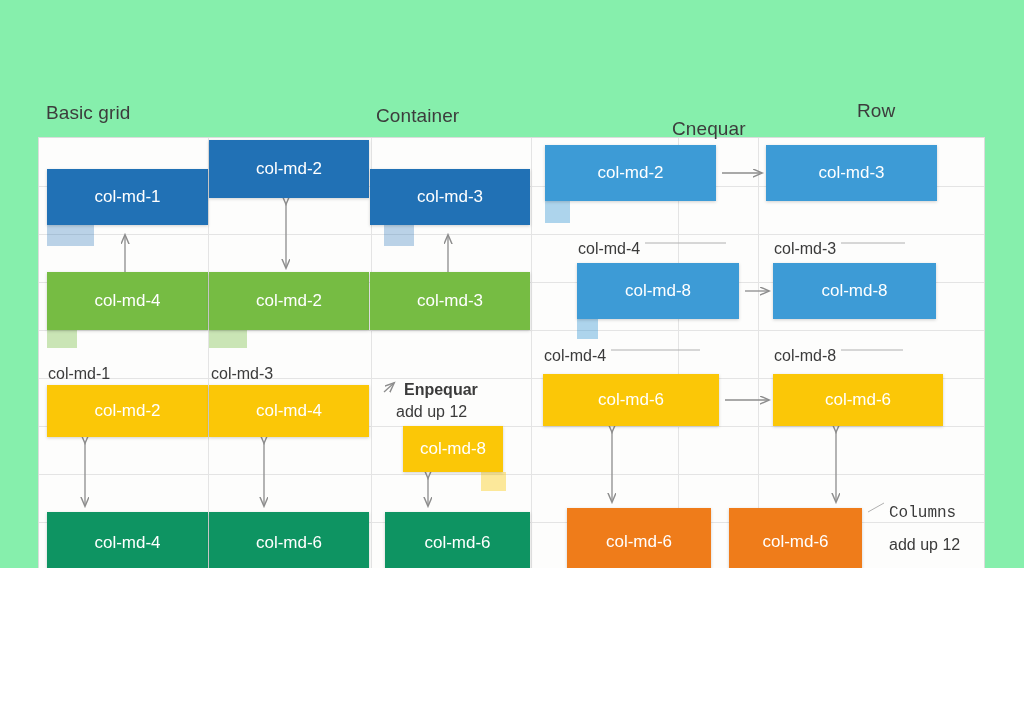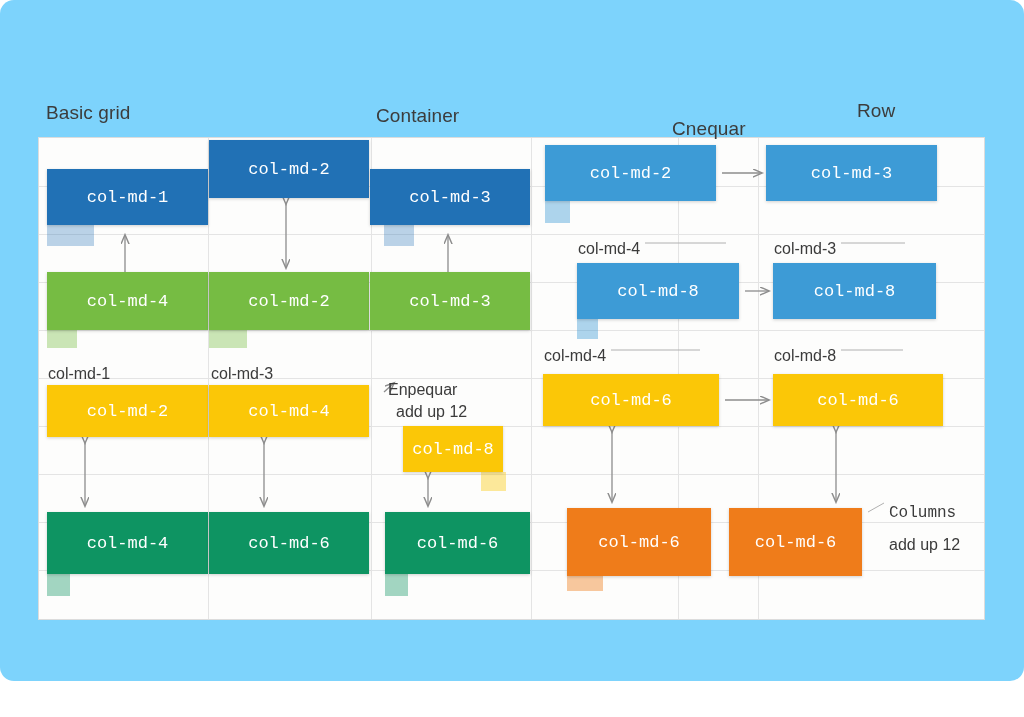--- a/index.html
+++ b/index.html
@@ -6,24 +6,23 @@
     margin: 0;
     padding: 0;
     background: #ffffff;
   }
   body {
     font-family: "Liberation Sans", sans-serif;
   }
   #canvas {
     position: relative;
     width: 1024px;
-    height: 681px;
-    background: #7dd3fc;
+    height: 568px;
+    background: #86efac;
     overflow: hidden;
-    border-radius: 14px;
   }
 
   
   .grid-frame {
     position: absolute;
     left: 38px;
     top: 137px;
     width: 947px;
     height: 483px;
     background: #fdfdfc;
@@ -58,21 +57,20 @@
   .box {
     position: absolute;
     box-sizing: border-box;
     display: flex;
     align-items: center;
     justify-content: center;
     color: #ffffff;
     font-size: 17px;
     white-space: nowrap;
     box-shadow: 0 1px 3px rgba(0,0,0,0.18);
-    font-family: Liberation Mono, monospace;
   }
   .box.c-blue-dark  { background: #2171b5; }
   .box.c-blue-light { background: #3d9bd6; }
   .box.c-green      { background: #76bc43; }
   .box.c-yellow     { background: #fbc707; }
   .box.c-teal       { background: #0e9462; }
   .box.c-orange     { background: #ef7c1a; }
 
   
   .ghost {
@@ -236,21 +234,21 @@
         <span>col-md-6</span>
       </div>
       <div class="box c-orange" style="left: 729px; top: 508px; width: 133px; height: 68px;">
         <span>col-md-6</span>
       </div>
     </div>
 
   <div id="annotations-layer">
       <div class="anno" style="left: 48px; top: 363px;">col-md-1</div>
       <div class="anno" style="left: 211px; top: 363px;">col-md-3</div>
-      <div class="anno" style="left: 388px; top: 379px;">Enpequar</div>
+      <div class="anno" style="left: 404px; top: 379px; font-weight: bold;">Enpequar</div>
       <div class="anno" style="left: 396px; top: 401px;">add up 12</div>
       <div class="anno" style="left: 578px; top: 238px;">col-md-4</div>
       <div class="anno" style="left: 774px; top: 238px;">col-md-3</div>
       <div class="anno" style="left: 544px; top: 345px;">col-md-4</div>
       <div class="anno" style="left: 774px; top: 345px;">col-md-8</div>
       <div class="anno" style="left: 889px; top: 502px; font-family: Liberation Mono, monospace;">Columns</div>
       <div class="anno" style="left: 889px; top: 534px;">add up 12</div>
     </div>
 
 </div>

